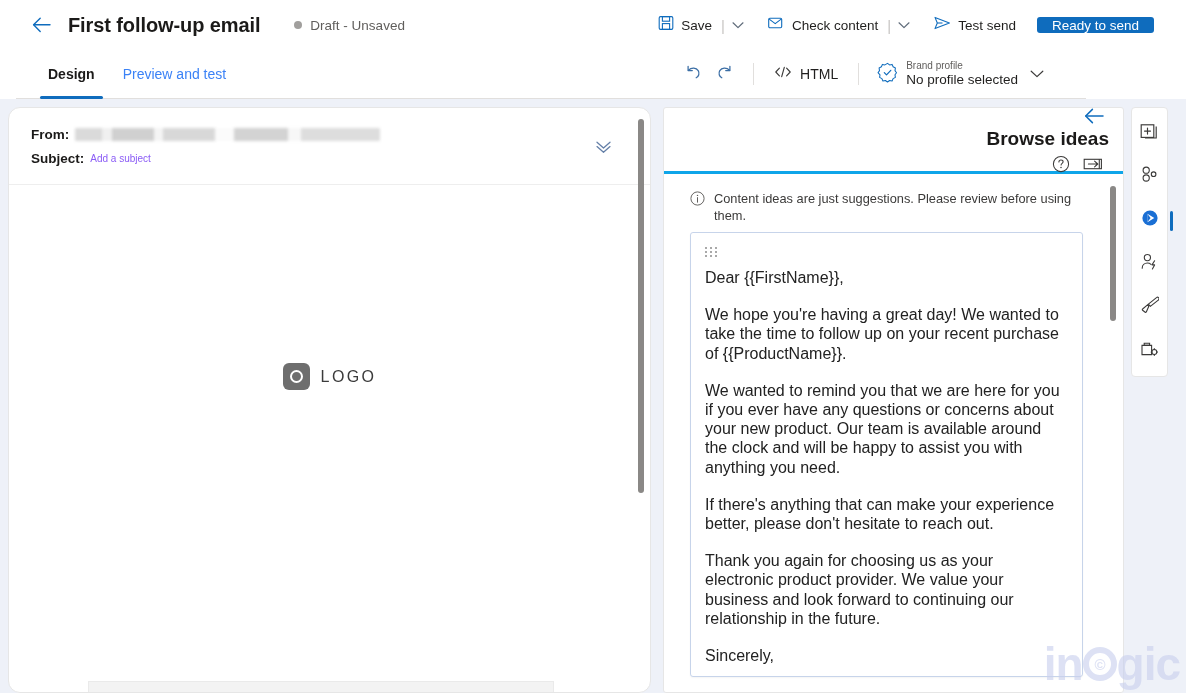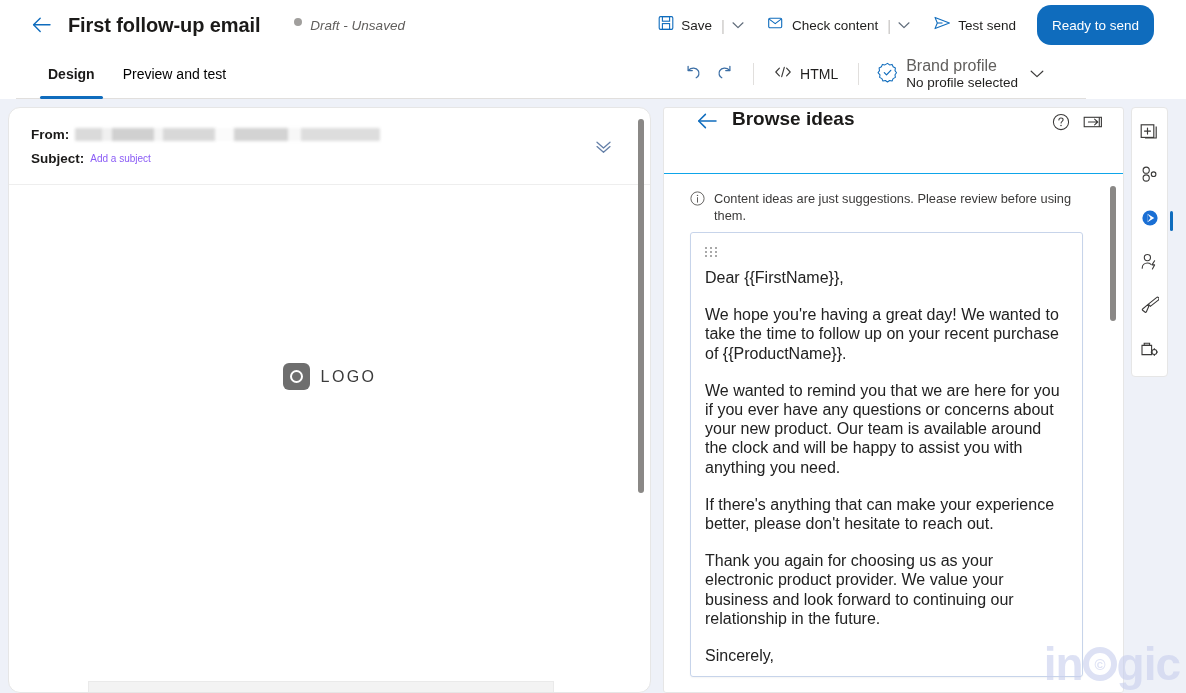--- a/index.html
+++ b/index.html
@@ -19,71 +19,71 @@
   .back-btn {
     width: 34px; height: 34px; margin-left: 24px;
     display: flex; align-items: center; justify-content: center;
     cursor: pointer; border-radius: 3px;
   }
   .back-btn svg { display:block; }
   .doc-title {
     margin-left: 10px; font-size: 20px; color: #1b1a19; font-weight: 600;
     letter-spacing: -0.1px; white-space: nowrap;
   }
-  .status-wrap { display:flex; align-items:flex-start; margin-left: 34px; font-style: italic; }
+  .status-wrap { display:flex; align-items:center; margin-left: 34px; }
   .status-dot {
     width: 8px; height: 8px; border-radius: 50%; background: #a19f9d; margin-right: 8px;
   }
   .status-text { font-size: 13.5px; color: #605e5c; white-space: nowrap; }
 
   .cmd-right { margin-left:auto; display:flex; align-items:center; height:50px; padding-right:32px; }
   .cmd-item {
     display: flex; align-items: center; height: 32px; padding: 0 7px;
     cursor: pointer; border-radius: 3px; white-space: nowrap;
   }
   .cmd-label { font-size: 13.5px; color: #201f1e; margin-left: 7px; }
   .cmd-sep { color:#c8c6c4; font-size: 15px; margin: 0 2px; }
   .chev-btn {
     width: 22px; height: 30px; display:flex; align-items:center; justify-content:center;
     cursor:pointer;
   }
   .ready-btn {
-    background: #0f6cbd; color: #ffffff; border: none; border-radius: 14px;
-    height: 40px; padding: 0 15px; font-size: 13.5px; cursor: pointer;
+    background: #0f6cbd; color: #ffffff; border: none; border-radius: 3px;
+    height: 16px; padding: 0 15px; font-size: 13.5px; cursor: pointer;
     font-family: "Liberation Sans", sans-serif; margin-left: 14px; white-space: nowrap;
   }
 
   
   .tabbar {
     position: absolute; left: 16px; top: 50px; width: 1070px; height: 49px;
     background: #ffffff; display: flex; align-items: center;
     border-bottom: 1px solid #e1dfdd;
   }
   .tabs { display: flex; align-items: flex-end; height: 49px; margin-left: 24px; }
   .tab {
     position: relative; height: 49px; display: flex; align-items: center;
     padding: 0 8px; margin-right: 12px; cursor: pointer;
-    font-size: 14px; color: #000000; white-space: nowrap;
+    font-size: 14px; color: #3b82f6; white-space: nowrap;
   }
   .tab.active { color: #1b1a19; font-weight: 600; }
   .tab.active::after {
     content: ""; position: absolute; left: 0; right: 0; bottom: 0;
     height: 2.5px; background: #0f6cbd; border-radius: 2px;
   }
   .tools-right { margin-left:auto; display:flex; align-items:center; padding-right: 36px; height:49px;justify-content:space-between; }
   .icon-btn {
     width: 32px; height: 32px; display:flex; align-items:center; justify-content:center;
     cursor:pointer; border-radius:3px;
   }
   .vdiv { width:1px; height:22px; background:#e1dfdd; margin: 0 12px; }
   .html-btn { display:flex; align-items:center; height:32px; padding:0 8px; cursor:pointer; border-radius:3px; }
   .html-label { font-size:14px; color:#201f1e; margin-left:8px; }
   .brand-wrap { display:flex; align-items:center; height:40px; padding:0 6px; cursor:pointer; border-radius:3px; }
   .brand-texts { margin-left:8px; display:flex; flex-direction:column; justify-content:center; line-height:1.15; }
-  .brand-kicker { font-size: 16px; color: #605e5c; }
+  .brand-kicker { font-size: 10px; color: #605e5c; }
   .brand-value { font-size: 13.5px; color: #201f1e; }
 
   
   .workspace {
     position:absolute; left:0; top:99px; width:1186px; height:594px;
     background: #eef1f8;
   }
 
   
   .canvas-card {
@@ -136,22 +136,23 @@
   .canvas-thumb {
     width:6px; height: 374px; background:#8a8886; border-radius:3px;
   }
 
   
   .side-panel {
     position:absolute; left: 663px; top: 8px; width: 461px; height: 586px;
     background:#ffffff; border:1px solid #e6e6e6; border-radius:3px; overflow:hidden;
   }
   .panel-head {
-    height: 66px; display:flex; align-items:flex-start; padding: 0 14px 0 28px;
-    border-bottom: 1px solid #0ea5e9;
+    height: 66px; display:flex; align-items:flex-end; padding: 0 14px 0 28px;
+    border-bottom: 3px solid #0ea5e9;
+    flex-direction: column;
   }
   .panel-back { width:30px; height:30px; display:flex; align-items:center; justify-content:center; cursor:pointer; }
   .panel-title { font-size: 19px; color:#1b1a19; font-weight:600; margin-left: 10px; white-space:nowrap; }
   .panel-head-actions { margin-left:auto; display:flex; align-items:center; }
 
   .panel-notice {
     display:flex; align-items:flex-start; padding: 16px 18px 10px 26px; justify-content: center;
   }
   .notice-text { font-size: 12.8px; color: #3b3a39; margin-left: 9px; line-height: 1.35; }
 

